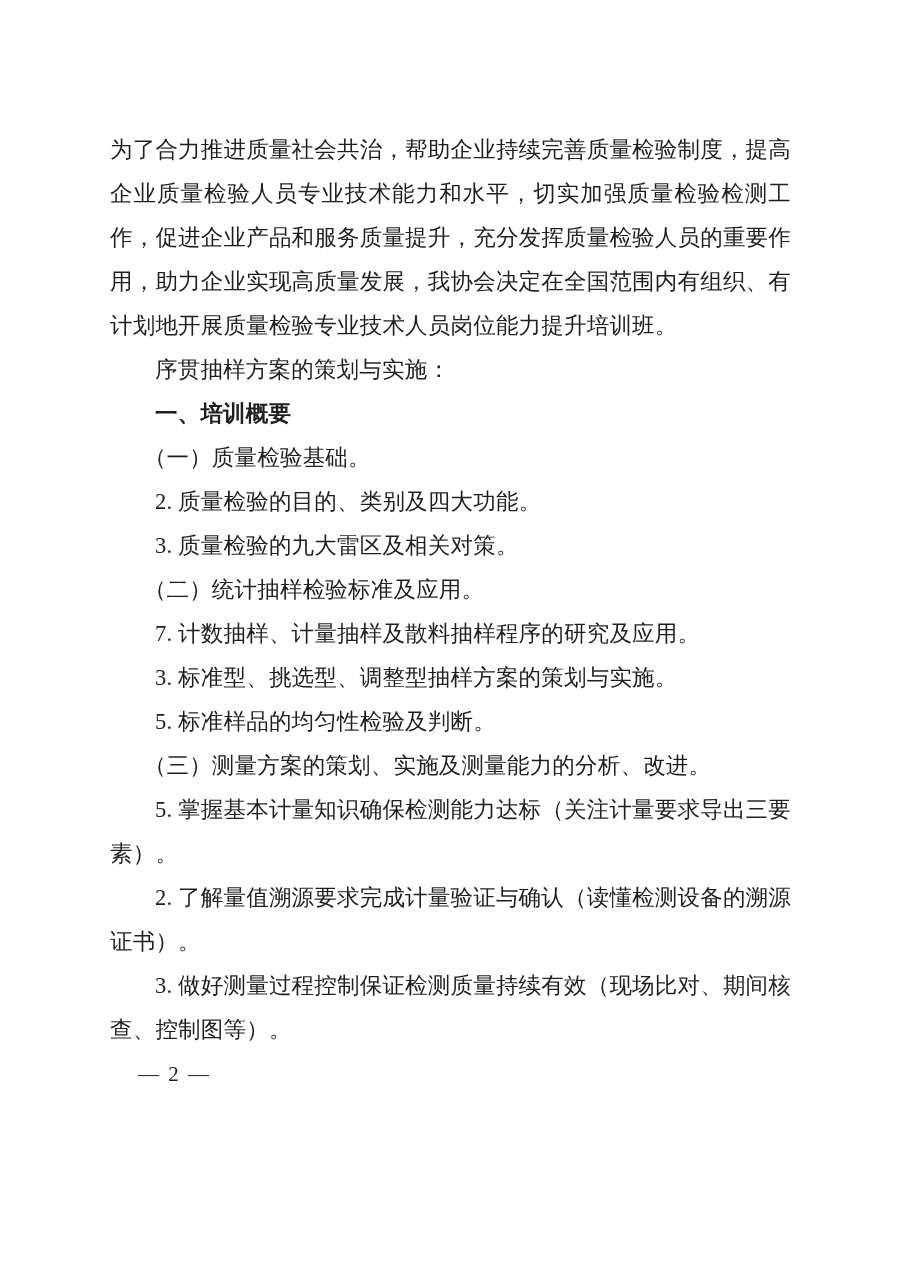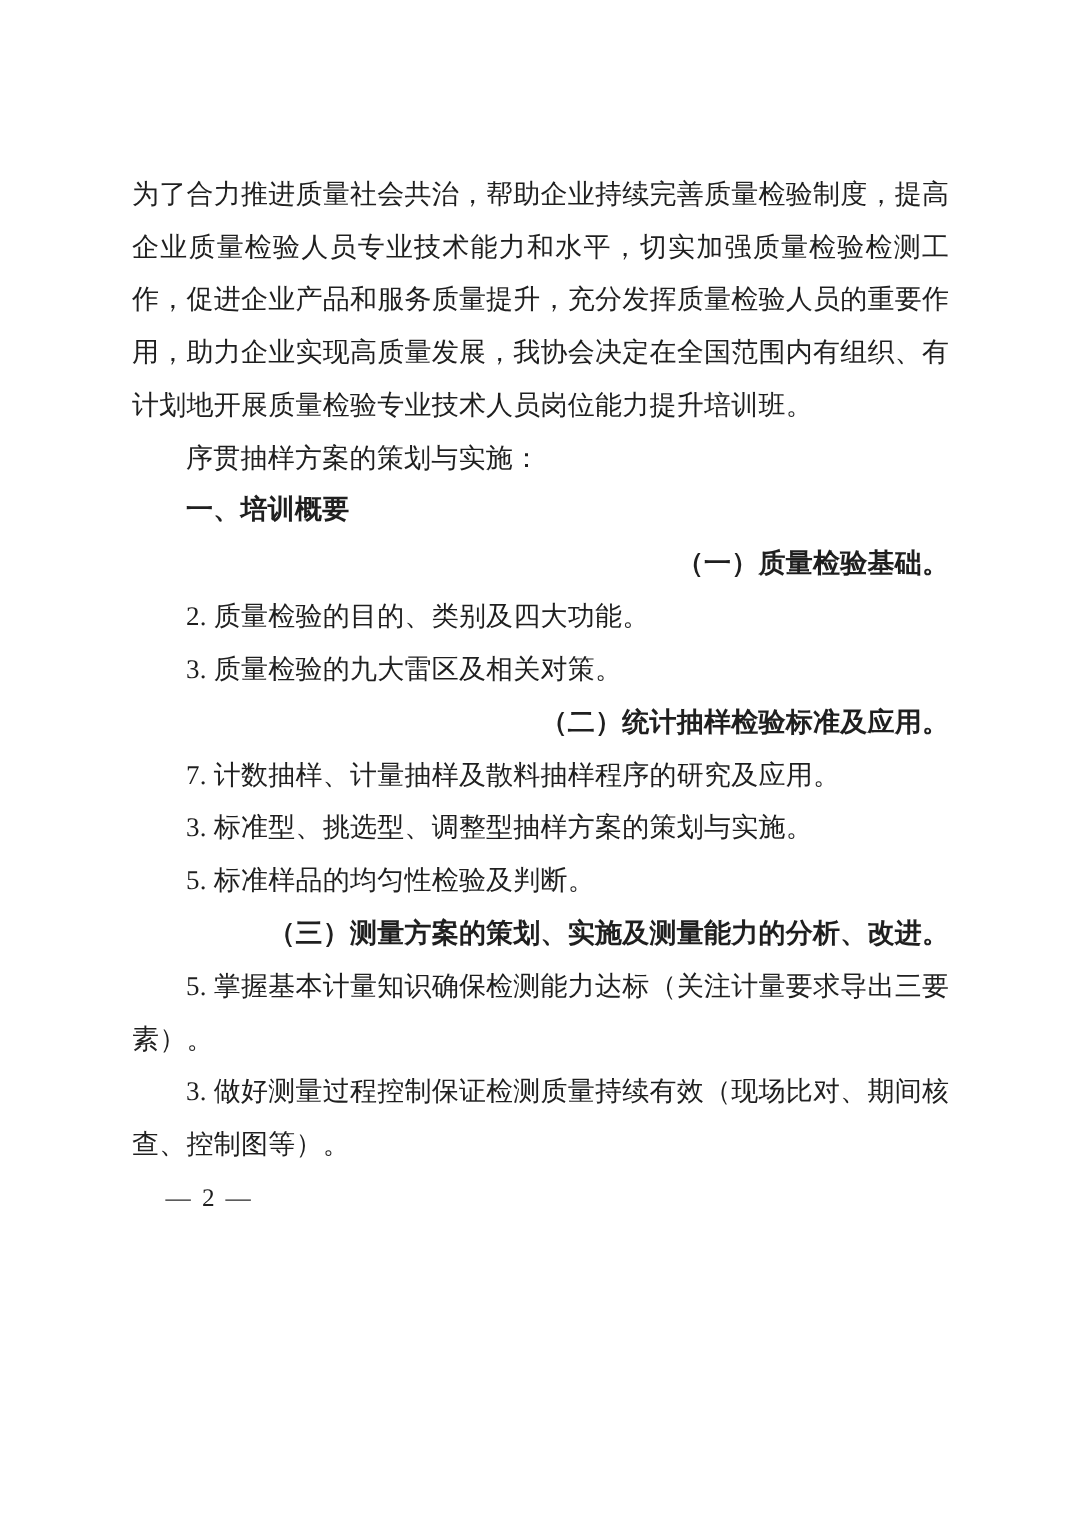--- a/index.html
+++ b/index.html
@@ -12,44 +12,44 @@
     width: 900px;
     height: 1273px;
     background: #ffffff;
     overflow: hidden;
     color: #1f1f1f;
     font-family: "Liberation Serif", serif;
   }
   .content {
     position: absolute;
     left: 110px;
-    top: 140px;
+    top: 128px;
     width: 681px;
     font-size: 22.5px;
     line-height: 44px;
     letter-spacing: 0.2px;
   }
   .blk {
     text-align: justify;
   }
   .ind {
     text-indent: 2em;
   }
   
   .h1 {
     font-weight: 700;
-    font-family: Liberation Mono, monospace;
+    font-family: Liberation Serif, serif;
     text-indent: 2em;
     text-align: left;
   }
   
   .h2 {
-    font-weight: 700;
+    font-weight: 400;
     text-indent: 1.5em;
-    text-align: right;
+    text-align: left;
   }
   .footer {
     padding-left: 28px;
     font-size: 21px;
     line-height: 44px;
     text-align: left;
     letter-spacing: 2px;
   }
 </style>
 </head>
@@ -62,16 +62,17 @@
     <div class="h1">一、培训概要</div>
     <div class="h2">（一）质量检验基础。</div>
     <div class="blk ind">2. 质量检验的目的、类别及四大功能。</div>
     <div class="blk ind">3. 质量检验的九大雷区及相关对策。</div>
     <div class="h2">（二）统计抽样检验标准及应用。</div>
     <div class="blk ind">7. 计数抽样、计量抽样及散料抽样程序的研究及应用。</div>
     <div class="blk ind">3. 标准型、挑选型、调整型抽样方案的策划与实施。</div>
     <div class="blk ind">5. 标准样品的均匀性检验及判断。</div>
     <div class="h2">（三）测量方案的策划、实施及测量能力的分析、改进。</div>
     <div class="blk ind">5. 掌握基本计量知识确保检测能力达标（关注计量要求导出三要素）。</div>
+    <div class="blk ind">2. 了解量值溯源要求完成计量验证与确认（读懂检测设备的溯源证书）。</div>
     <div class="blk ind">3. 做好测量过程控制保证检测质量持续有效（现场比对、期间核查、控制图等）。</div>
     <div class="footer">— 2 —</div>
   </div>
 </div>
 
 </body></html>

